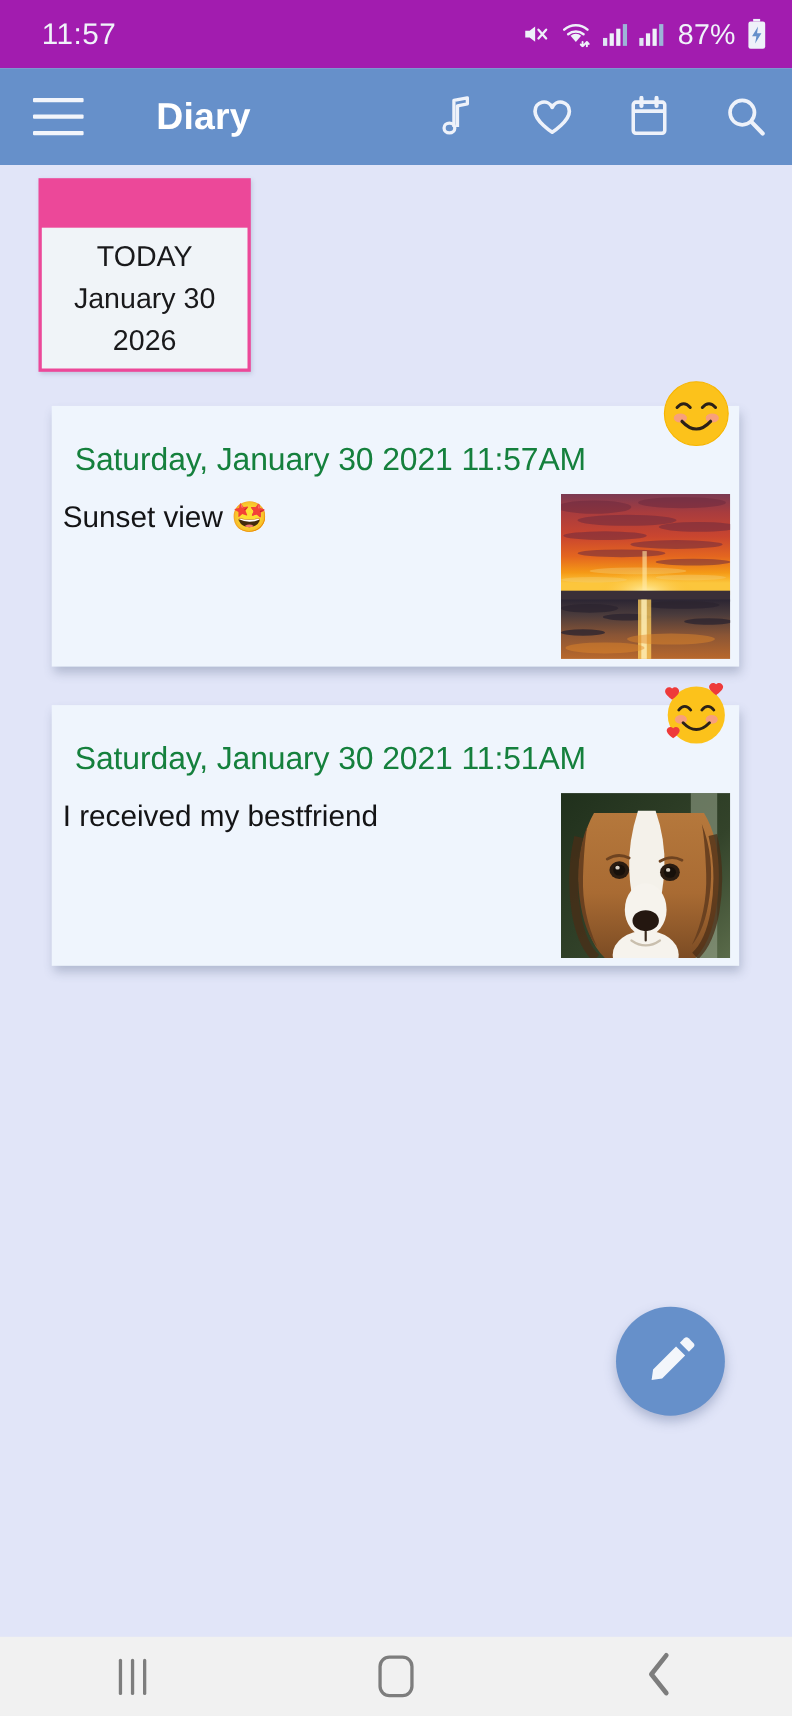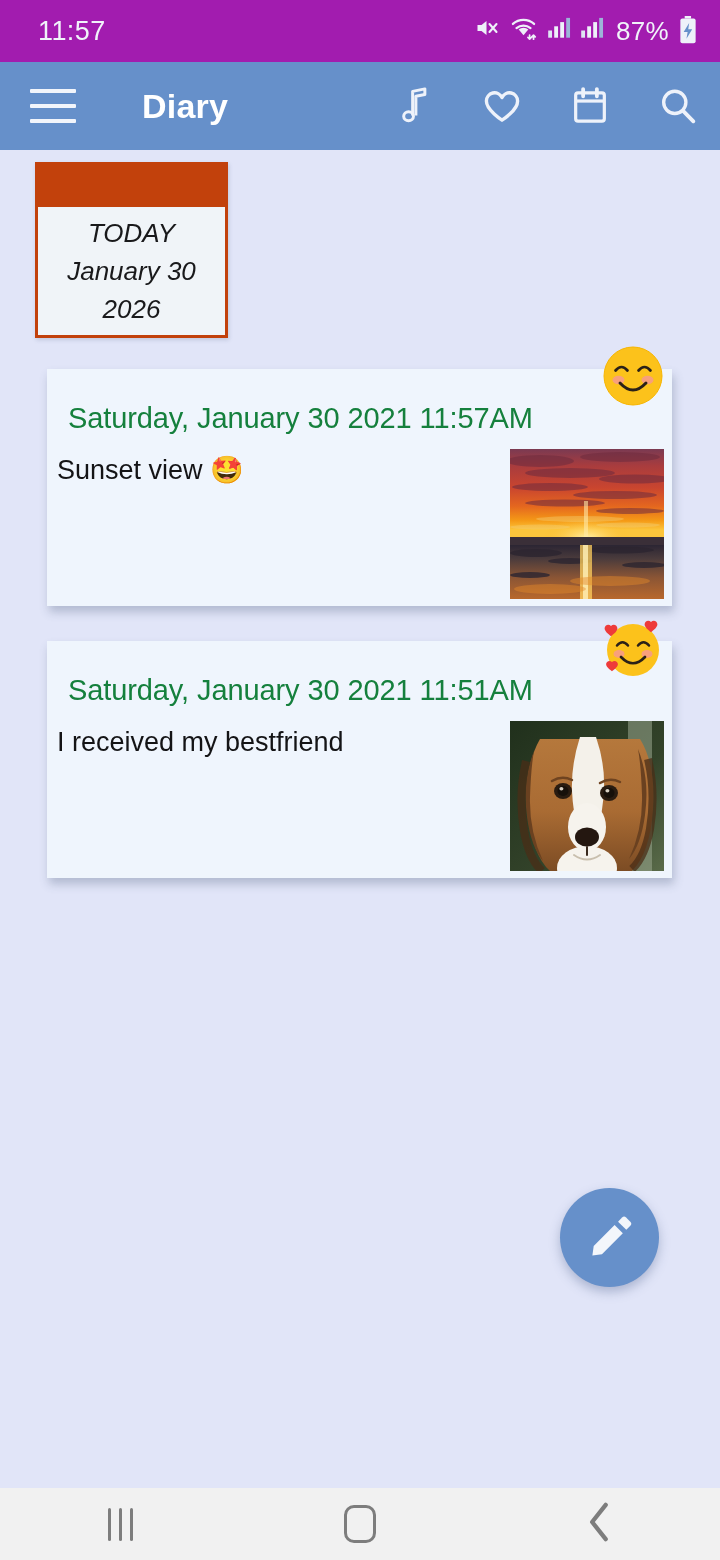--- a/index.html
+++ b/index.html
@@ -10,21 +10,21 @@
   }
   #phone{ position:relative; width:720px; height:1560px; background:#e1e5f8; }
 
   
   .statusbar{
     position:absolute; left:0; top:0; width:720px; height:62px;
     background:#a21caf; display:flex; align-items:center;
     padding:0 22px 0 38px;
   }
   .status-clock{ color:#f0f3fa; font-size:27px; letter-spacing:.4px; }
-  .status-right{ margin-left:auto; display:flex; align-items:flex-start; gap:9px; }
+  .status-right{ margin-left:auto; display:flex; align-items:center; gap:9px; }
   .status-right svg{ display:block; }
   .status-batt-text{ color:#f0f3fa; font-size:26px; letter-spacing:.3px; margin-left:3px; }
 
   
   .appbar{
     position:absolute; left:0; top:62px; width:720px; height:88px;
     background:#6690ca; display:flex; align-items:center; padding:0 22px 0 30px;
   }
   .hamburger{ width:46px; height:34px; display:flex; flex-direction:column;
               justify-content:space-between; cursor:pointer; }
@@ -36,23 +36,22 @@
             cursor:pointer; }
   .ab-icon svg{ display:block; }
 
   
   .content{ position:absolute; left:0; top:150px; width:720px; height:1338px;
             background:#e1e5f8; overflow:hidden; }
 
   
   .date-card{
     position:absolute; left:35px; top:12px; width:193px; height:176px;
-    background:#c2410c;
+    background:#ec4899;
     box-shadow:1px 2px 4px rgba(80,95,130,.22);
-    font-style:italic;
   }
   .date-card-inner{
     position:absolute; left:3px; top:45px; width:187px; height:128px;
     background:#f0f4f8;
     display:flex; flex-direction:column; align-items:center; justify-content:center;
     gap:2px;
   }
   .date-line{ color:#19191b; font-size:26px; line-height:36px; text-align:center; }
 
   

